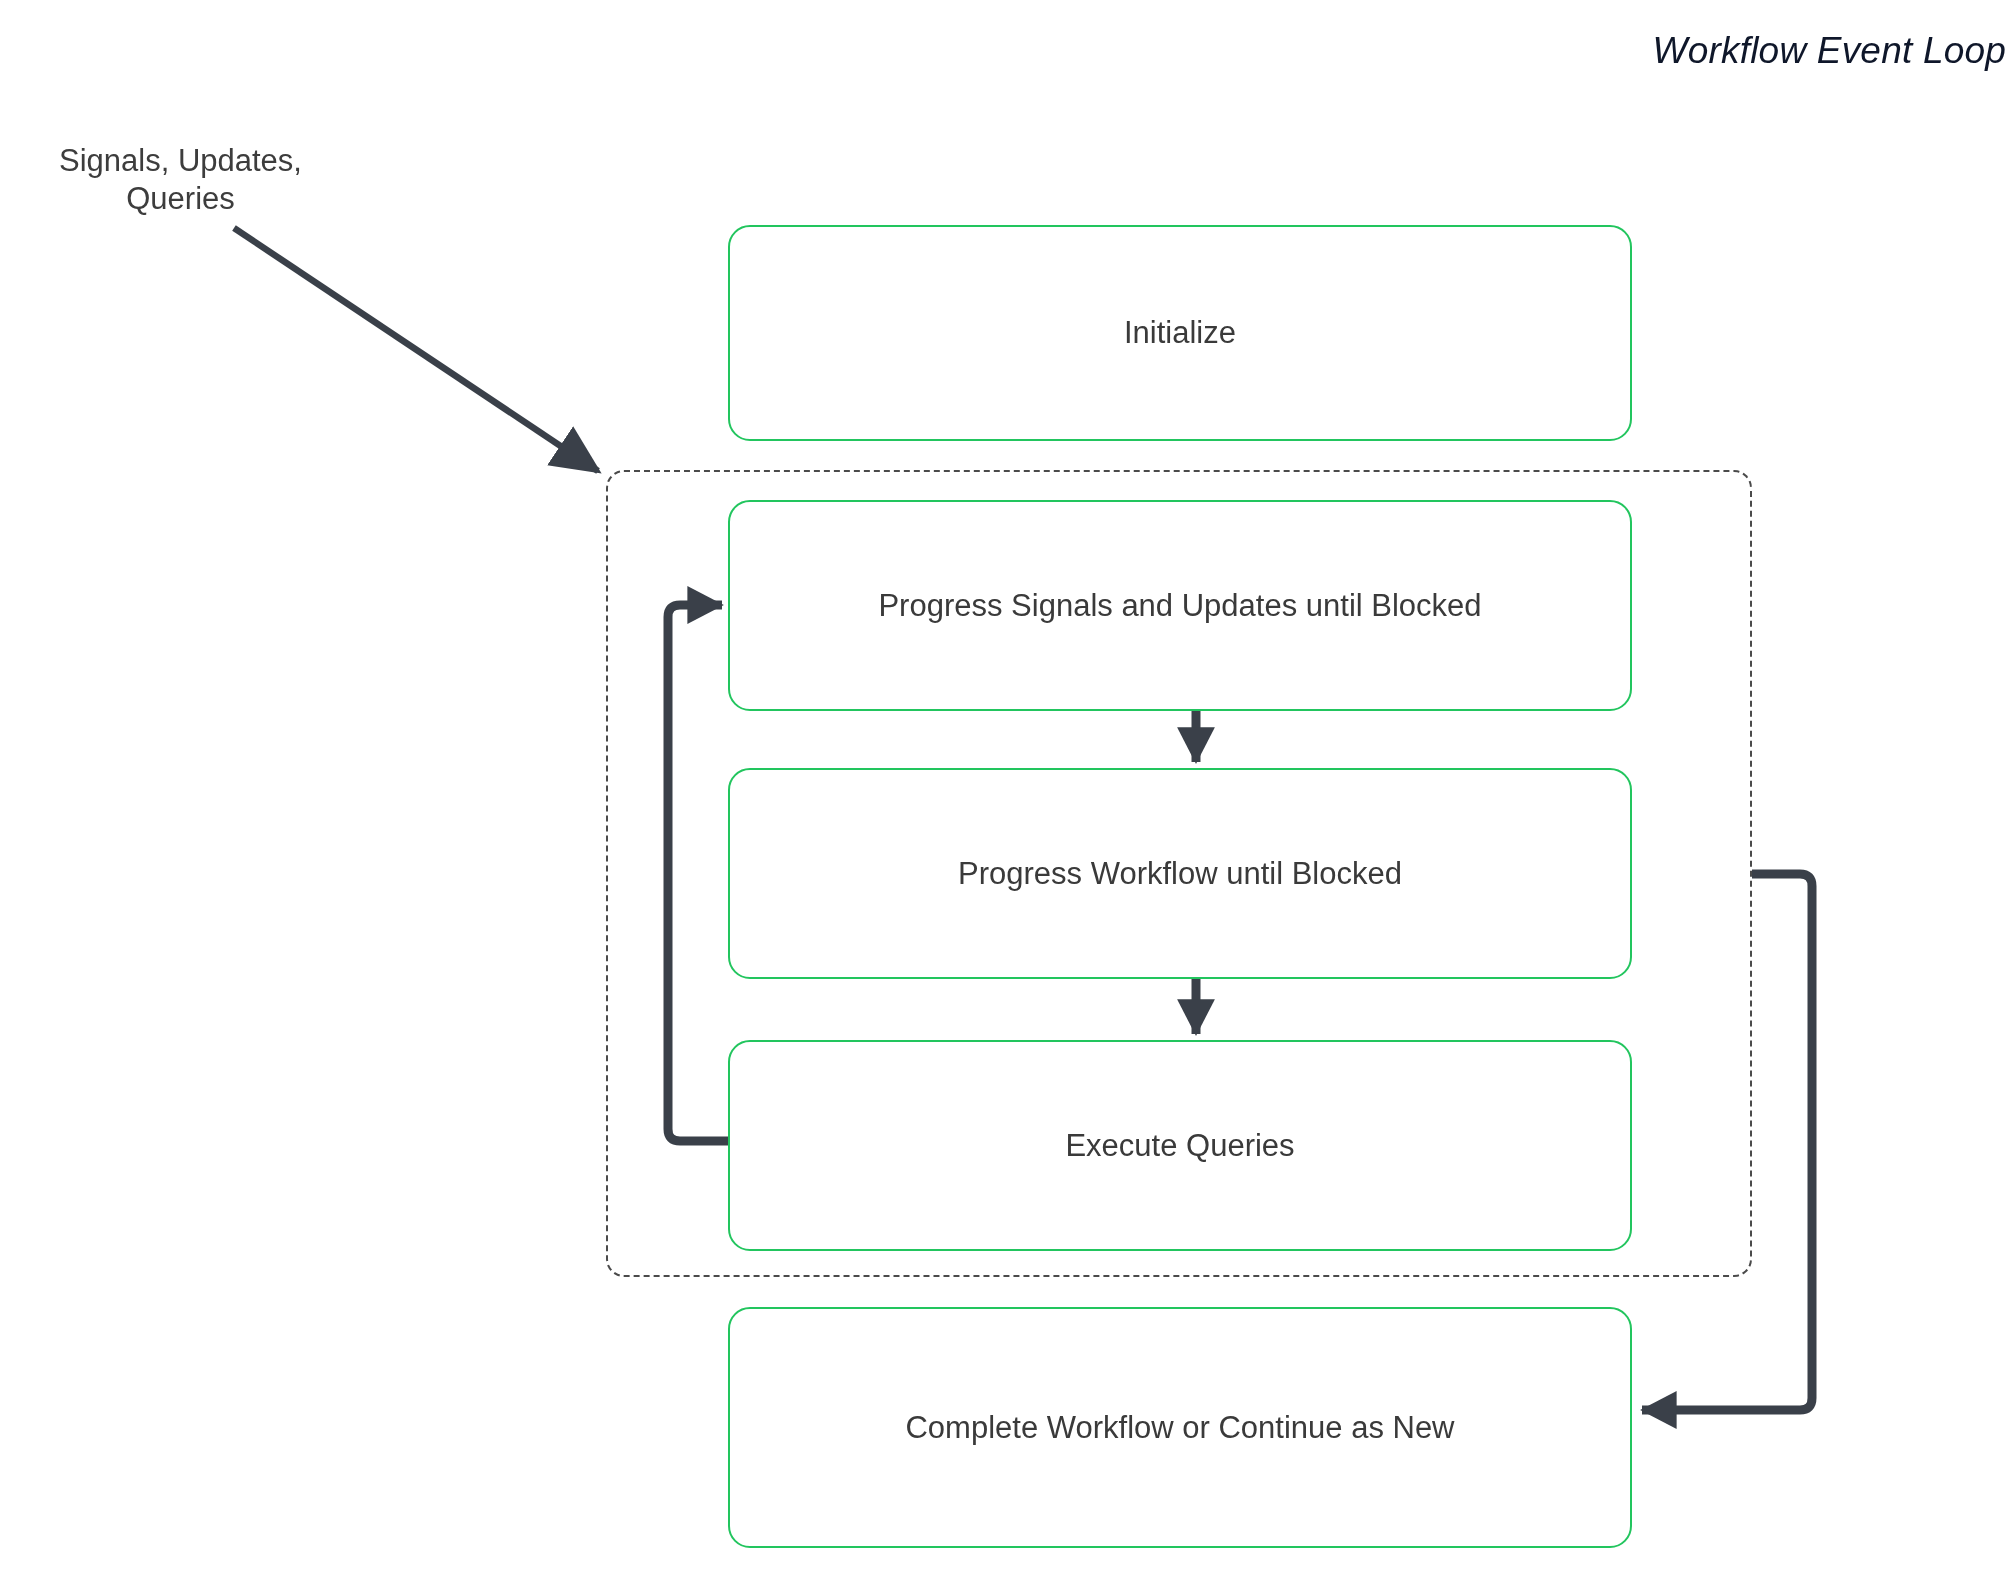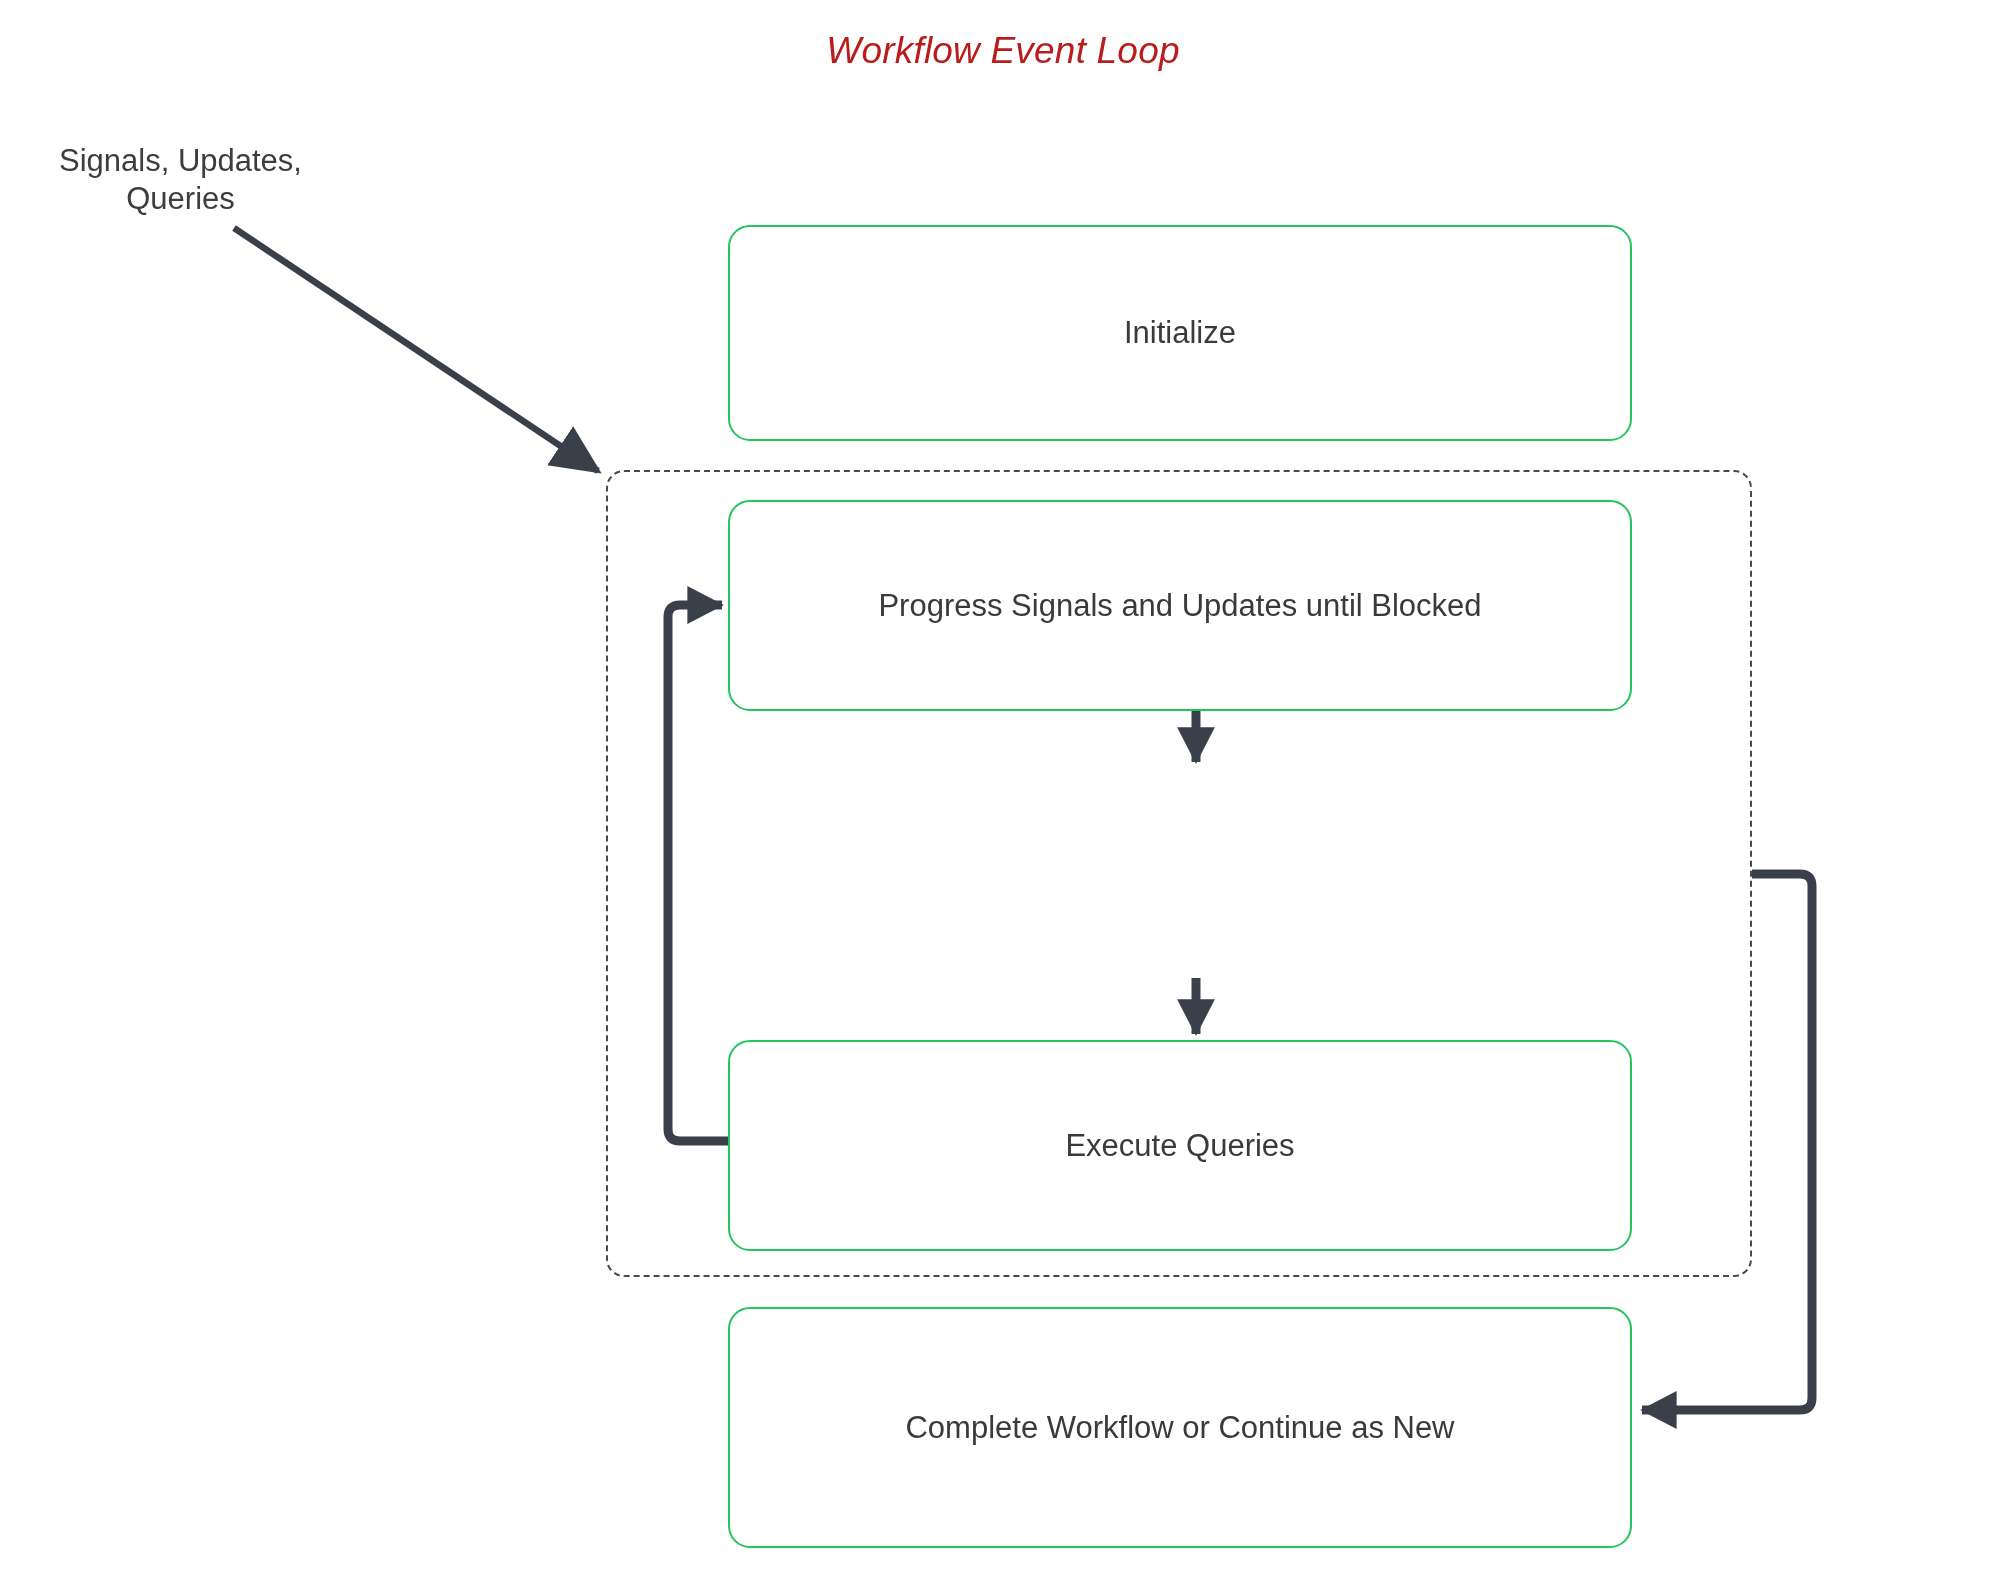--- a/index.html
+++ b/index.html
@@ -27,25 +27,26 @@
   .edge-label {
     position: absolute;
     color: #333333;
     text-align: center;
     white-space: pre;
     pointer-events: none;
   }
   .diagram-title {
     font-size: 37px;
     font-style: italic;
-    color: #b91c1c;
+    color: #0f172a;
     left: 0;
     right: 0;
     top: 30px;
     letter-spacing: 0.2px;
+    text-align: right;
   }
   .edge-label {
     font-size: 31px;
     color: #3d3d3d;
     line-height: 1.22;
     padding-left: 8px;
   }
   .box-label {
     font-size: 31px;
     color: #3a3a3a;
@@ -106,20 +107,23 @@
   </svg>
 
   <div class="node-box" style="left:728px; top:225px; width:904px; height:216px;">
     <span class="box-label">Initialize</span>
   </div>
 
   <div class="node-box" style="left:728px; top:500px; width:904px; height:211px;">
     <span class="box-label">Progress Signals and Updates until Blocked</span>
   </div>
 
+  <div class="node-box" style="left:728px; top:768px; width:904px; height:211px;">
+    <span class="box-label">Progress Workflow until Blocked</span>
+  </div>
 
   <div class="node-box" style="left:728px; top:1040px; width:904px; height:211px;">
     <span class="box-label">Execute Queries</span>
   </div>
 
   <div class="node-box" style="left:728px; top:1307px; width:904px; height:241px;">
     <span class="box-label">Complete Workflow or Continue as New</span>
   </div>
 
 </div>

